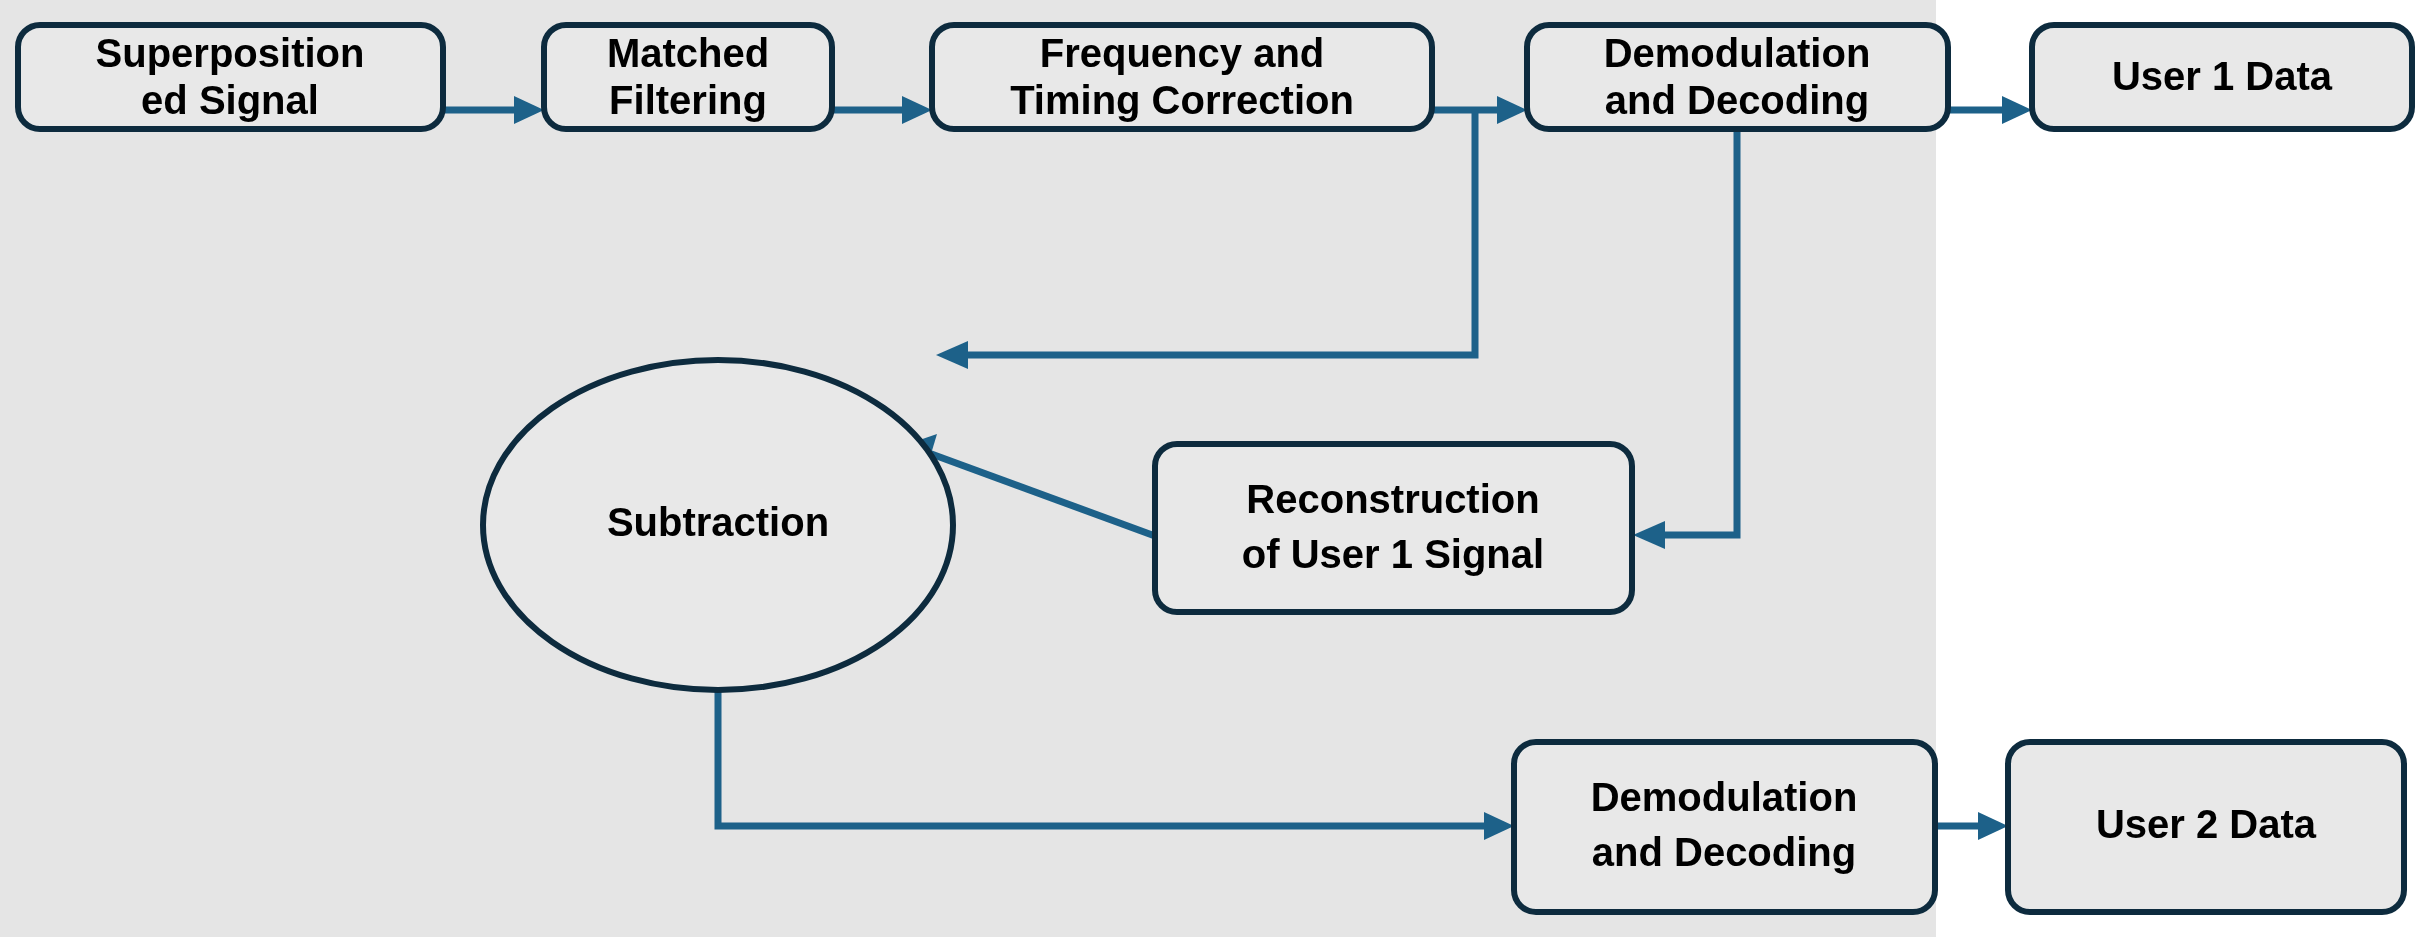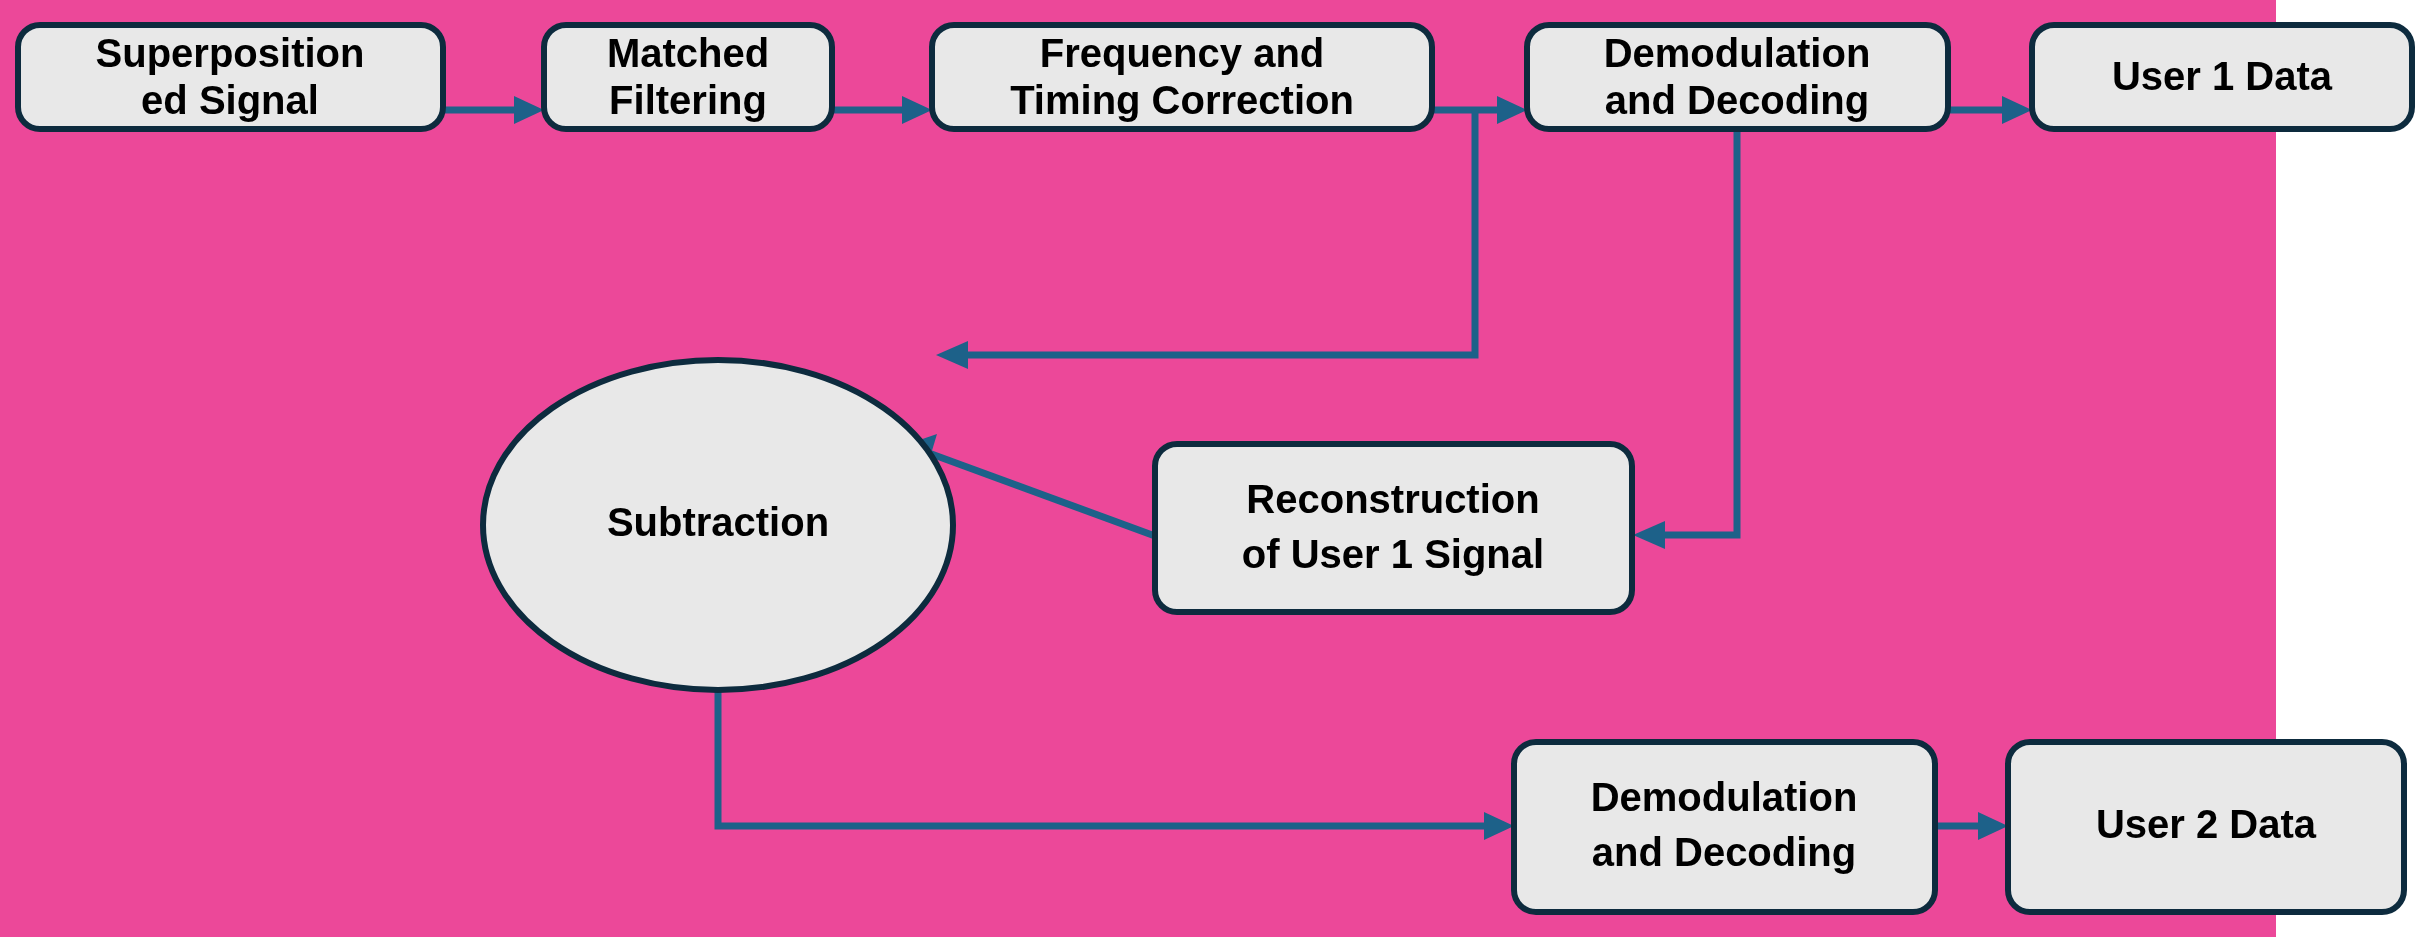--- a/index.html
+++ b/index.html
@@ -8,23 +8,23 @@
     background: #ffffff;
   }
   body {
     width: 2424px;
     height: 937px;
     font-family: "Liberation Sans", sans-serif;
     overflow: hidden;
   }
   #diagram-root {
     position: relative;
-    width: 2276px;
+    width: 1936px;
     height: 937px;
-    background: #ec4899;
+    background: #e5e5e5;
   }
   svg#flow-svg {
     position: absolute;
     top: 0;
     left: 0;
     width: 2424px;
     height: 937px;
     display: block;
   }
   .node-shape {

